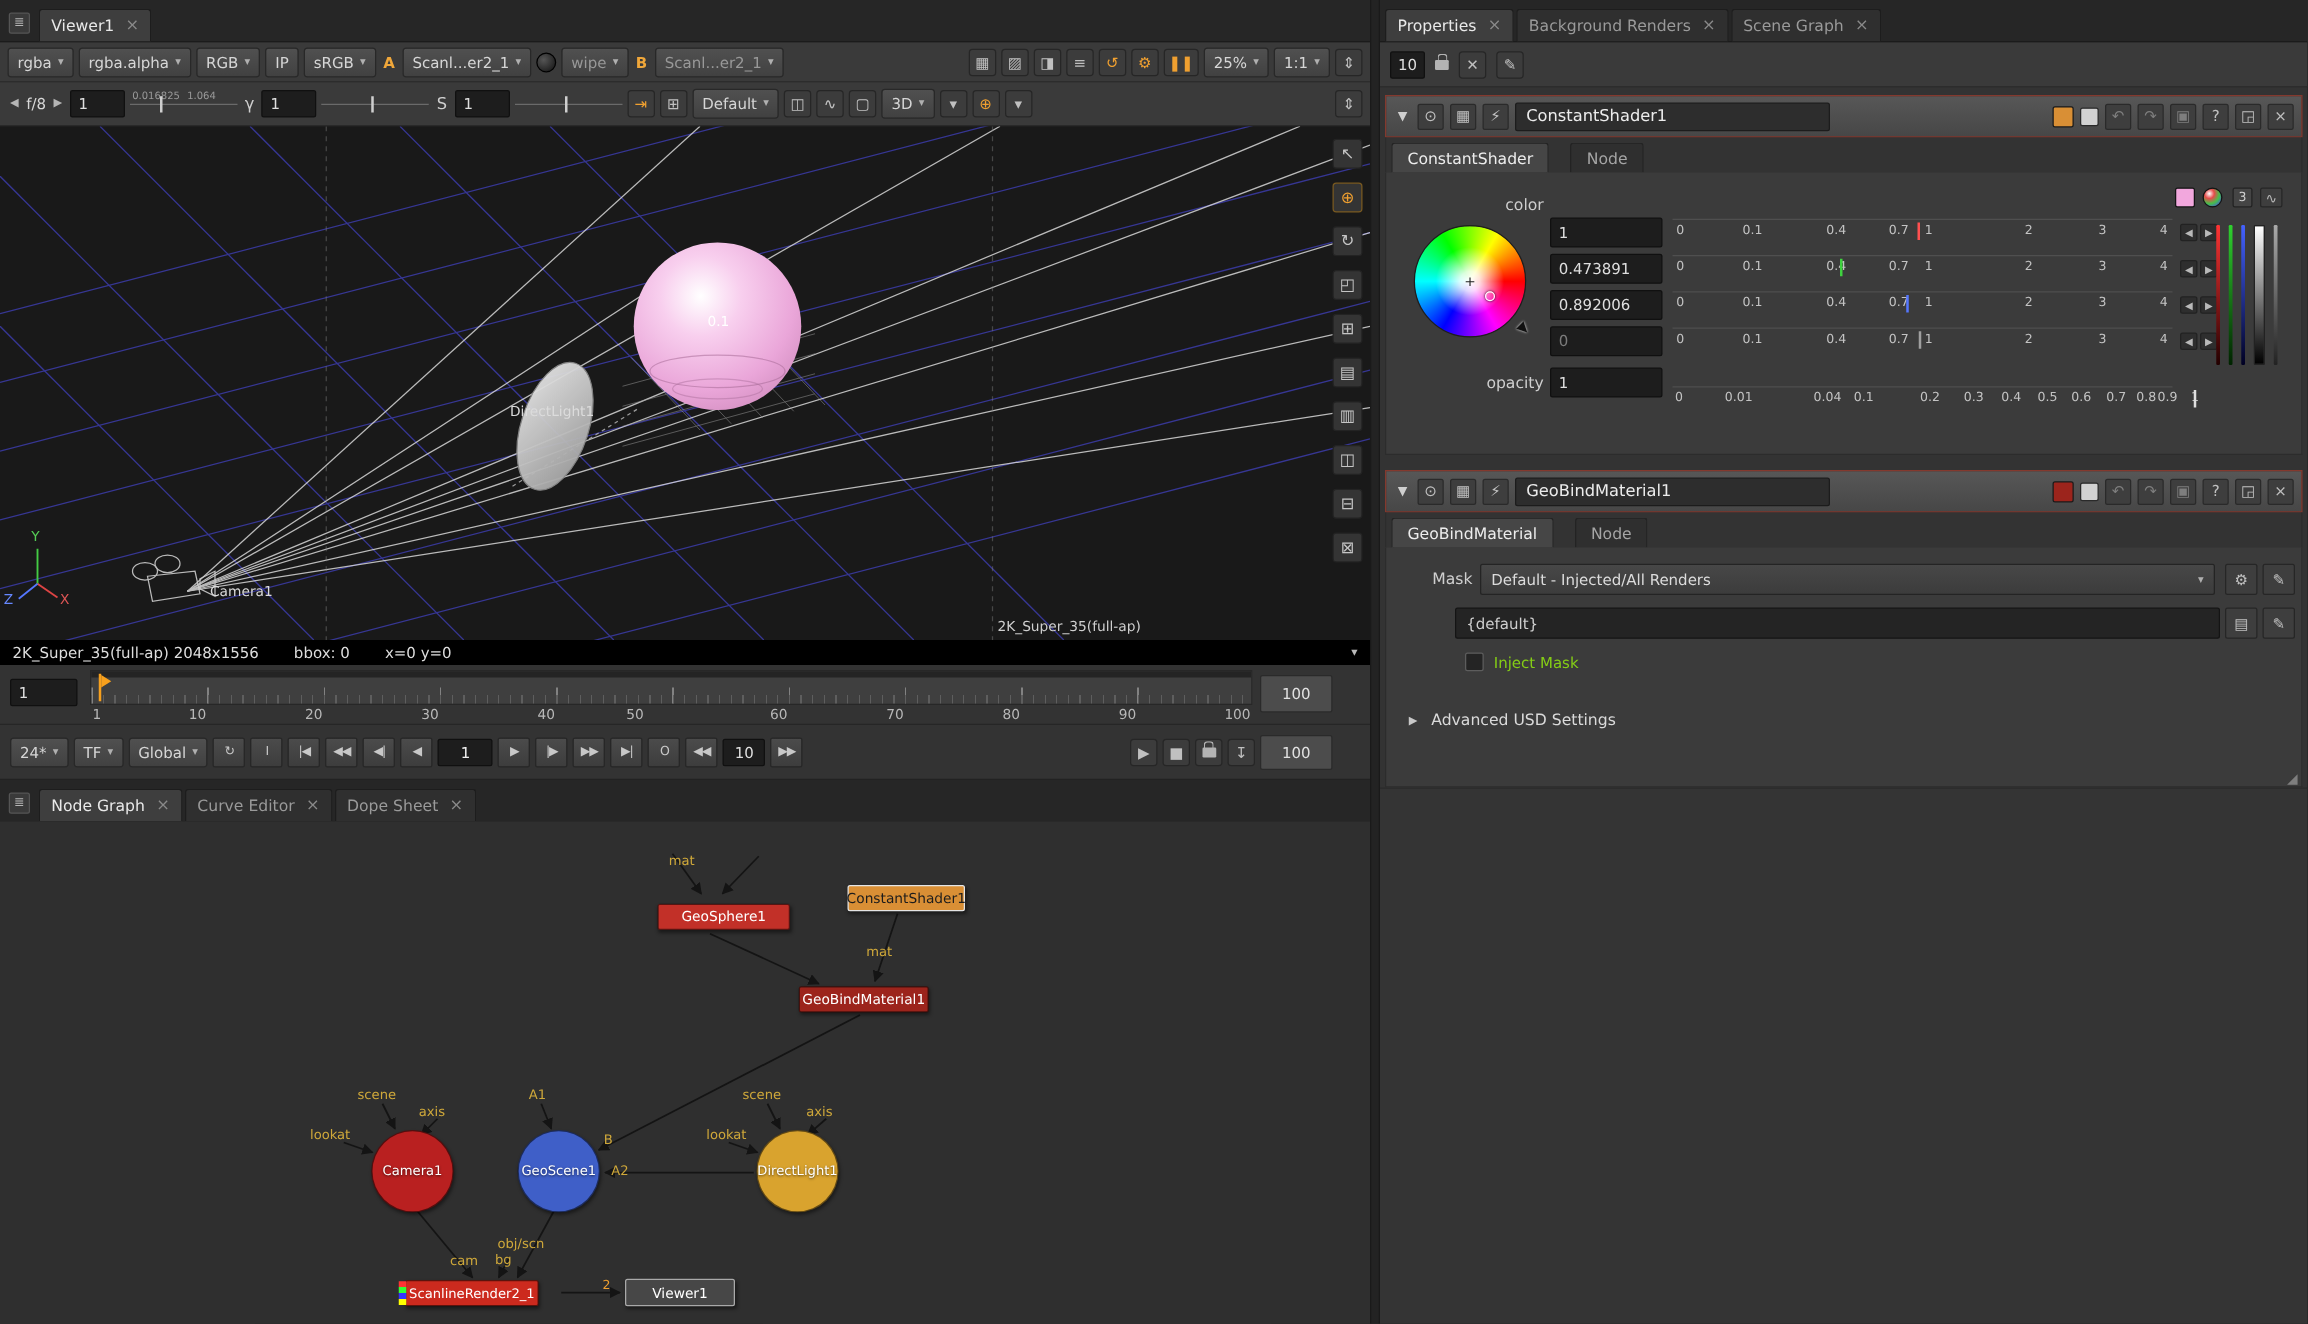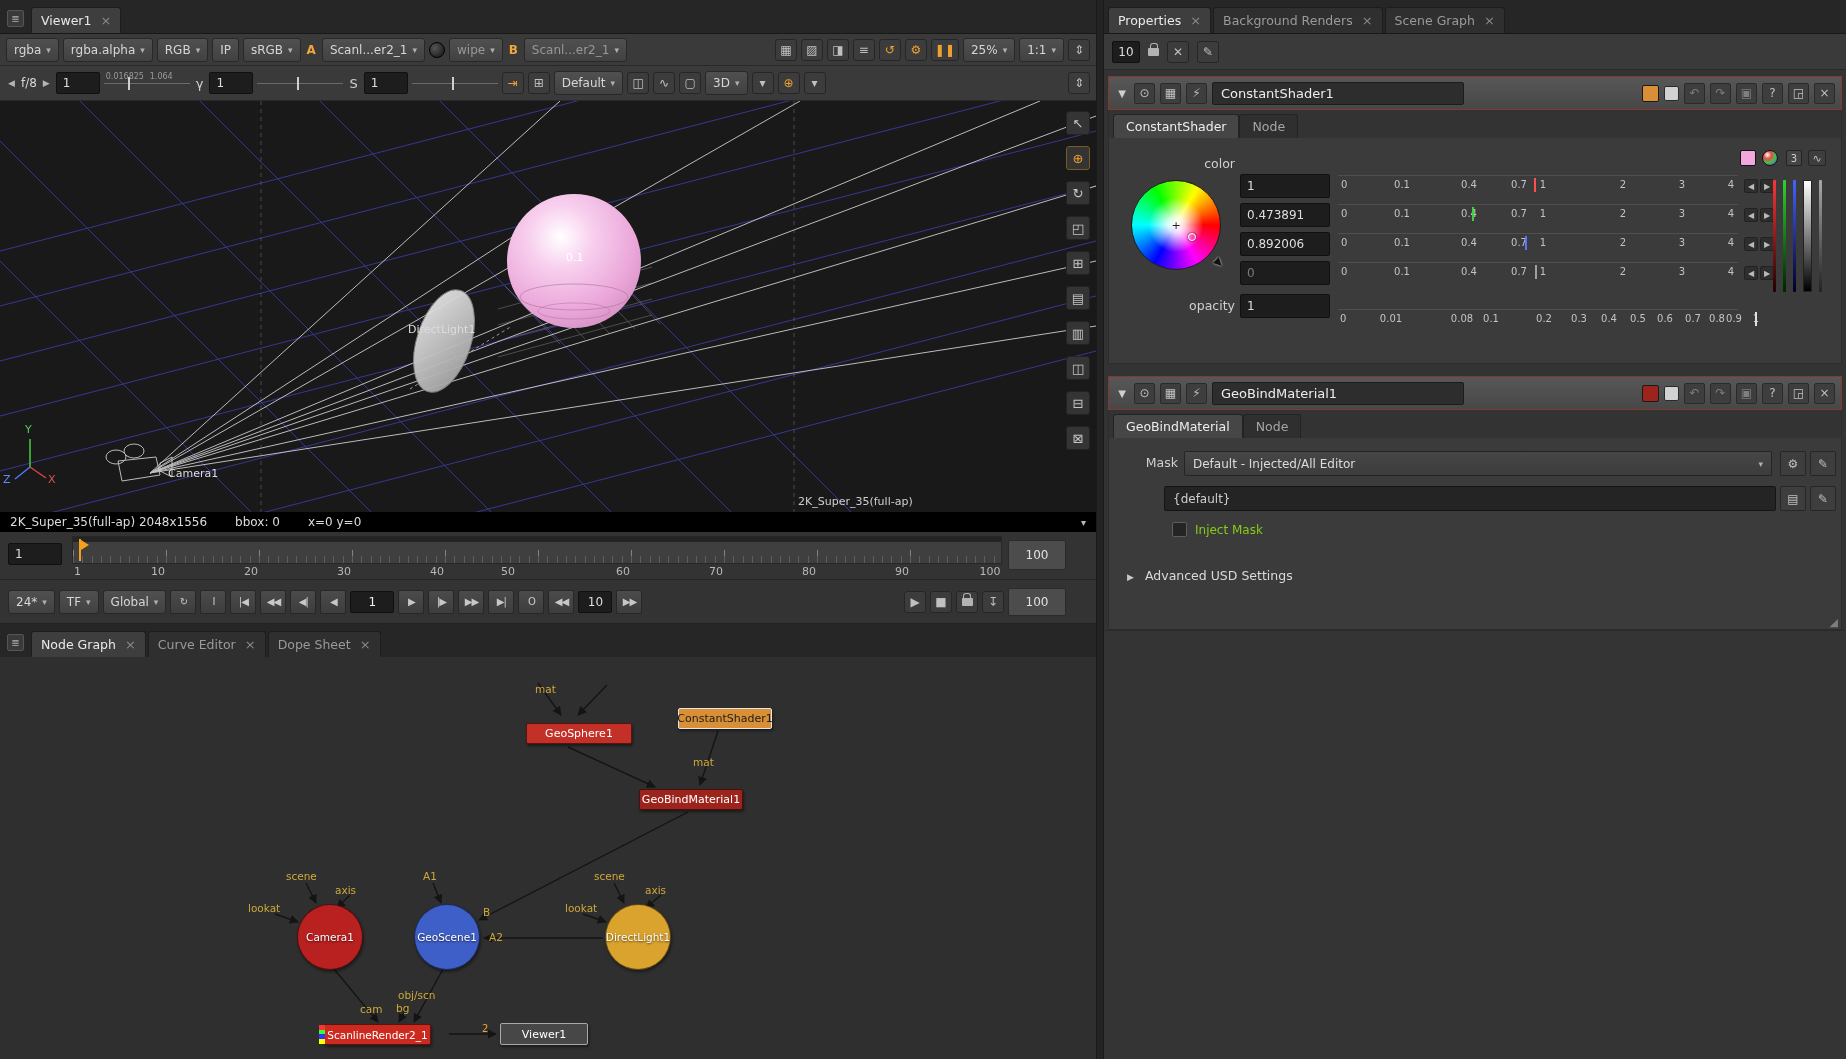--- a/index.html
+++ b/index.html
@@ -103,21 +103,21 @@
   .p1{top:76px}.p2{top:376px}
   .phdr{height:34px;background:linear-gradient(#575757,#474747);border:1px solid #84392e;display:flex;align-items:center;gap:5px;padding:0 6px}
   .tri{color:#cfcfcf;font-size:10px;width:14px;text-align:center}
   .hicon{width:21px;height:21px;background:#3e3e3e;border:1px solid #2a2a2a;border-radius:2px;color:#c0c0c0;display:inline-flex;align-items:center;justify-content:center;font-size:12px}
   .hicon.dim{color:#7e7e7e}
   .title-input{background:#2d2d2d;border:1px solid #1c1c1c;height:23px;width:252px;padding:0 8px;color:#ececec;font-size:13px;display:flex;align-items:center;border-radius:2px}
   .hspace{flex:1}
   .hswatch{width:17px;height:17px;border:1px solid #1a1a1a;border-radius:2px;display:inline-block}
   .hcheck{width:15px;height:15px;background:#d2d2d2;border:1px solid #2a2a2a;border-radius:2px;display:inline-block}
   .ptabs{height:28px;background:#333;display:flex;align-items:flex-end;padding-left:4px;border-left:1px solid #2c2c2c;border-right:1px solid #2c2c2c}
-  .ptab{height:24px;padding:0 12px;display:flex;align-items:center;background:#2f2f2f;color:#a5a5a5;border:1px solid #232323;border-bottom:none;border-radius:3px 3px 0 0;margin-right:0;font-size:12.5px}
+  .ptab{height:24px;padding:0 12px;display:flex;align-items:center;background:#2f2f2f;color:#a5a5a5;border:1px solid #232323;border-bottom:none;border-radius:3px 3px 0 0;margin-right:17px;font-size:12.5px}
   .ptab.active{background:#464646;color:#ededed}
   .pcontent{position:relative;background:#3b3b3b;border:1px solid #2c2c2c;border-top:none}
   .pc1{height:226px}.pc2{height:192px}
 
   .flabel{position:absolute;left:0;width:126px;text-align:right;color:#cfcfcf;font-size:12.5px}
   .wheel{position:absolute;left:22px;top:42px;width:90px;height:90px;border-radius:50%;border:1px solid #1e1e1e;
     background:radial-gradient(closest-side,#ffffff 0%,rgba(255,255,255,.85) 18%,rgba(255,255,255,0) 62%),conic-gradient(from 90deg,#f00,#f0f,#00f,#0ff,#0f0,#ff0,#f00)}
   .wheel .plus{position:absolute;left:50%;top:50%;transform:translate(-50%,-50%);color:#222;font-size:11px}
   .wheel .pick{position:absolute;left:56px;top:52px;width:8px;height:8px;border:1.5px solid #fff;border-radius:50%;box-shadow:0 0 2px #000}
   .wheel .warr{position:absolute;right:-3px;bottom:-1px;color:#111;text-shadow:0 0 2px #fff;font-size:11px;transform:rotate(135deg)}
@@ -675,21 +675,21 @@
           <span class="strip st-w"></span>
           <span class="strip st-gr"></span>
         </div>
 
         <span class="flabel" style="top:160px">opacity</span>
         <div class="input cfield" style="top:156px">1</div>
         <div class="crow" style="top:174px">
           <div class="ticks oticks">
               <span>0</span>
               <span>0.01</span>
-              <span>0.08</span>
+              <span>0.04</span>
               <span>0.1</span>
               <span>0.2</span>
               <span>0.3</span>
               <span>0.4</span>
               <span>0.5</span>
               <span>0.6</span>
               <span>0.7</span>
               <span>0.8</span>
               <span>0.9</span>
               <span>1</span>
@@ -716,21 +716,21 @@
         <span class="hicon">◲</span>
         <span class="hicon">×</span>
       </div>
       <div class="ptabs">
         <div class="ptab active">GeoBindMaterial</div>
         <div class="ptab">Node</div>
       </div>
       <div class="pcontent pc2">
         <span class="flabel" style="width:69px;top:17px">Mask</span>
         <div class="mask-dd">
-          <span>Default - Injected/All Editor</span>
+          <span>Default - Injected/All Renders</span>
           <span class="caret">▾</span>
         </div>
         <span class="sqbtn" style="left:671px;top:13px">⚙</span>
         <span class="sqbtn" style="left:701px;top:13px">✎</span>
         <div class="defaultfield">{default}</div>
         <span class="sqbtn" style="left:671px;top:48px">▤</span>
         <span class="sqbtn" style="left:701px;top:48px">✎</span>
         <span class="checkbox injectrow-cb"></span>
         <span class="injectrow-lb">Inject Mask</span>
         <span class="advtri">▶</span>

